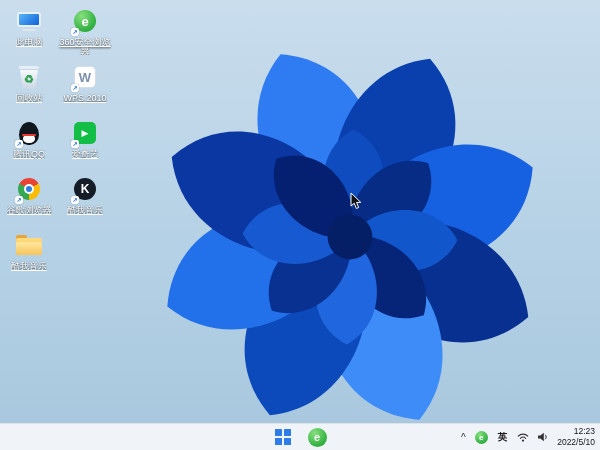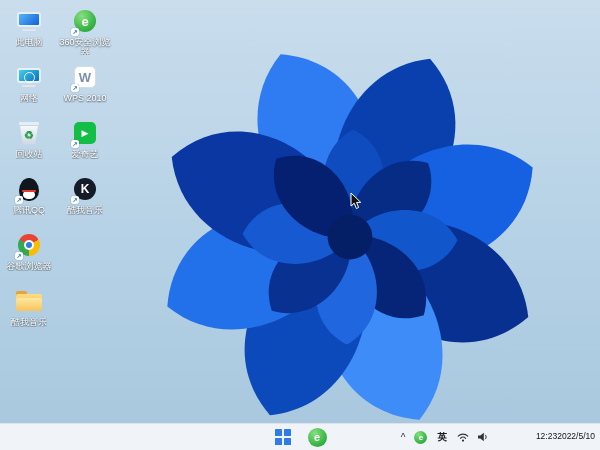--- a/index.html
+++ b/index.html
@@ -14,21 +14,21 @@
   
   .cursor { position:absolute; left:350px; top:192px; z-index:50; }
   
   .icon-grid { position:absolute; top:6px; left:2px; display:flex; gap:2px; z-index:10; }
   .icon-col { display:flex; flex-direction:column; gap:7px; width:54px; }
   .cell { height:49px; display:flex; flex-direction:column; align-items:center; }
   .art { width:30px; height:30px; position:relative; display:flex; align-items:center; justify-content:center; flex:none; }
   .label {
     margin-top:1px; font-size:9px; color:#fff; text-align:center; line-height:1.15;
     text-shadow:0 1px 2px rgba(0,0,0,.6), 0 0 2px rgba(0,0,0,.35);
-    max-width:54px; max-height:21px; overflow:hidden; word-break:break-all;
+    max-width:54px; max-height:21px; overflow:hidden; word-break:break-all;text-decoration:underline;
   }
   .badge {
     position:absolute; left:1px; bottom:0; width:8px; height:8px; background:#fff;
     border-radius:2px; box-shadow:0 0 1px rgba(0,0,0,.5);
     display:flex; align-items:center; justify-content:center;
     font-size:6px; line-height:1; color:#1f6fe0; font-weight:bold;
   }
   
   .i-pc { display:flex; flex-direction:column; align-items:center; }
   .i-pc .scr { width:24px; height:15px; border:2px solid #e9eff7; border-radius:3px;
@@ -100,21 +100,21 @@
   .winlogo span { width:7px; height:7px; background:#2e7ce8; border-radius:.5px; }
   .tb-g360 { width:19px; height:19px; font-size:11px; }
   .tb-right { position:absolute; right:5px; top:0; height:100%;
     display:flex; align-items:center; gap:8px; font-size:9.5px; color:#1b1b1b; }
   .chev { font-size:10px; color:#333; cursor:pointer; padding:0 1px; }
   .tray-g360 { width:13px; height:13px; border-radius:50%;
     background:radial-gradient(circle at 35% 28%, #86e07e, #2fae3f 72%);
     color:#fff; font-size:8px; font-weight:bold; display:flex; align-items:center; justify-content:center; }
   .ime { font-size:9.5px; font-weight:bold; color:#1b1b1b; padding:1px 2px; }
   .tray-ico { display:flex; align-items:center; }
-  .clock { display:flex; align-items:flex-end; font-size:8.5px; line-height:1.3; color:#141414;margin-left:39px; }
+  .clock { display:flex; flex-direction:column; align-items:flex-end; font-size:8.5px; line-height:1.3; color:#141414; }
 </style>
 </head>
 <body>
 
 <div class="wallpaper">
   <svg width="515" height="435" viewBox="0 0 515 435" xmlns="http://www.w3.org/2000/svg">
     <g transform="translate(265,222) scale(3.2) rotate(-18)">
       <g>
         <path d="M0,0 C-20,-12 -26,-46 -3,-61 C24,-50 22,-14 0,0 Z" fill="#2f7bf2"></path>
         <path transform="rotate(45)" d="M0,0 C-20,-12 -26,-46 -3,-61 C24,-50 22,-14 0,0 Z" fill="#0a3fae"></path>
@@ -145,28 +145,20 @@
   <div class="icon-col">
     <div class="cell">
       <div class="art i-pc">
         <span class="scr"></span>
         <span class="std"></span>
         <span class="bas"></span>
       </div>
       <div class="label">此电脑</div>
     </div>
     <div class="cell">
-      <div class="art i-pc i-net">
-        <span class="scr"></span>
-        <span class="std"></span>
-        <span class="bas"></span>
-      </div>
-      <div class="label">网络</div>
-    </div>
-    <div class="cell">
       <div class="art i-bin">
         <span class="lid"></span>
         <span class="bod">
             <span>♻</span>
           </span>
       </div>
       <div class="label">回收站</div>
     </div>
     <div class="cell">
       <div class="art">

